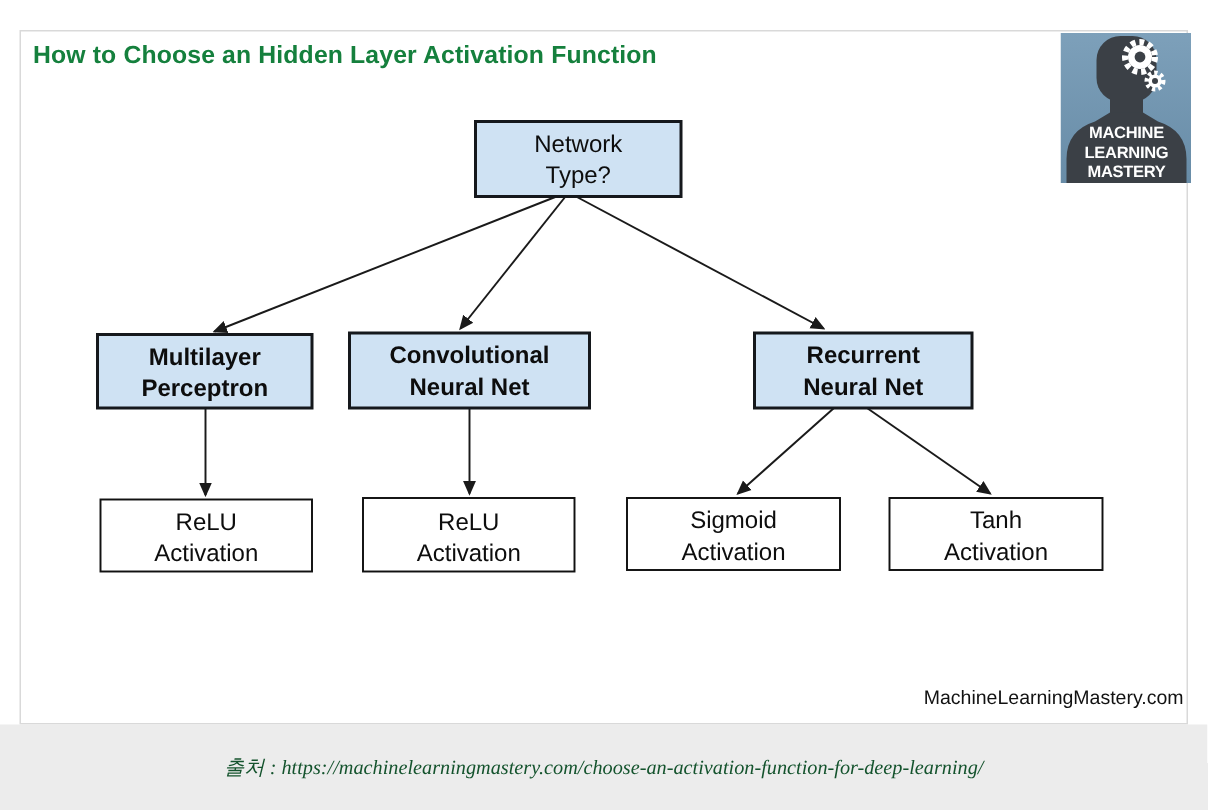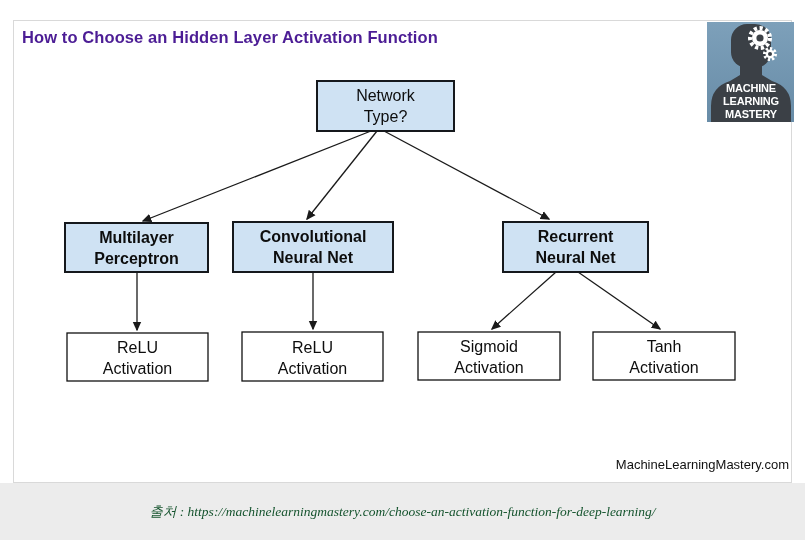--- a/index.html
+++ b/index.html
@@ -6,21 +6,21 @@
   body{
     width:805px;height:540px;position:relative;background:#ffffff;
     font-family:"Liberation Sans",sans-serif;overflow:hidden;
   }
   .card{
     position:absolute;left:13px;top:20px;width:779px;height:463px;
     background:#ffffff;border:1px solid #d9d9d9;box-sizing:border-box;
   }
   .title{
     position:absolute;left:22px;top:28px;font-size:16.5px;font-weight:bold;
-    color:#4c1d95;letter-spacing:0.1px;white-space:nowrap;
+    color:#15803d;letter-spacing:0.1px;white-space:nowrap;
   }
   .flow{position:absolute;left:0;top:0;width:805px;height:540px;}
   .node-text{font-family:"Liberation Sans",sans-serif;font-size:16px;fill:#0d0d0d;text-anchor:middle;}
   .bold{font-weight:bold;}
   .decision-rect{stroke:#15181c;stroke-width:2;}
   .leaf-rect{stroke:#111111;stroke-width:1.3;}
   .arrow{stroke:#1a1a1a;stroke-width:1.3;fill:none;}
   .watermark{
     position:absolute;right:16px;top:457px;font-size:13px;color:#111;white-space:nowrap;padding-left:28px;
   }

